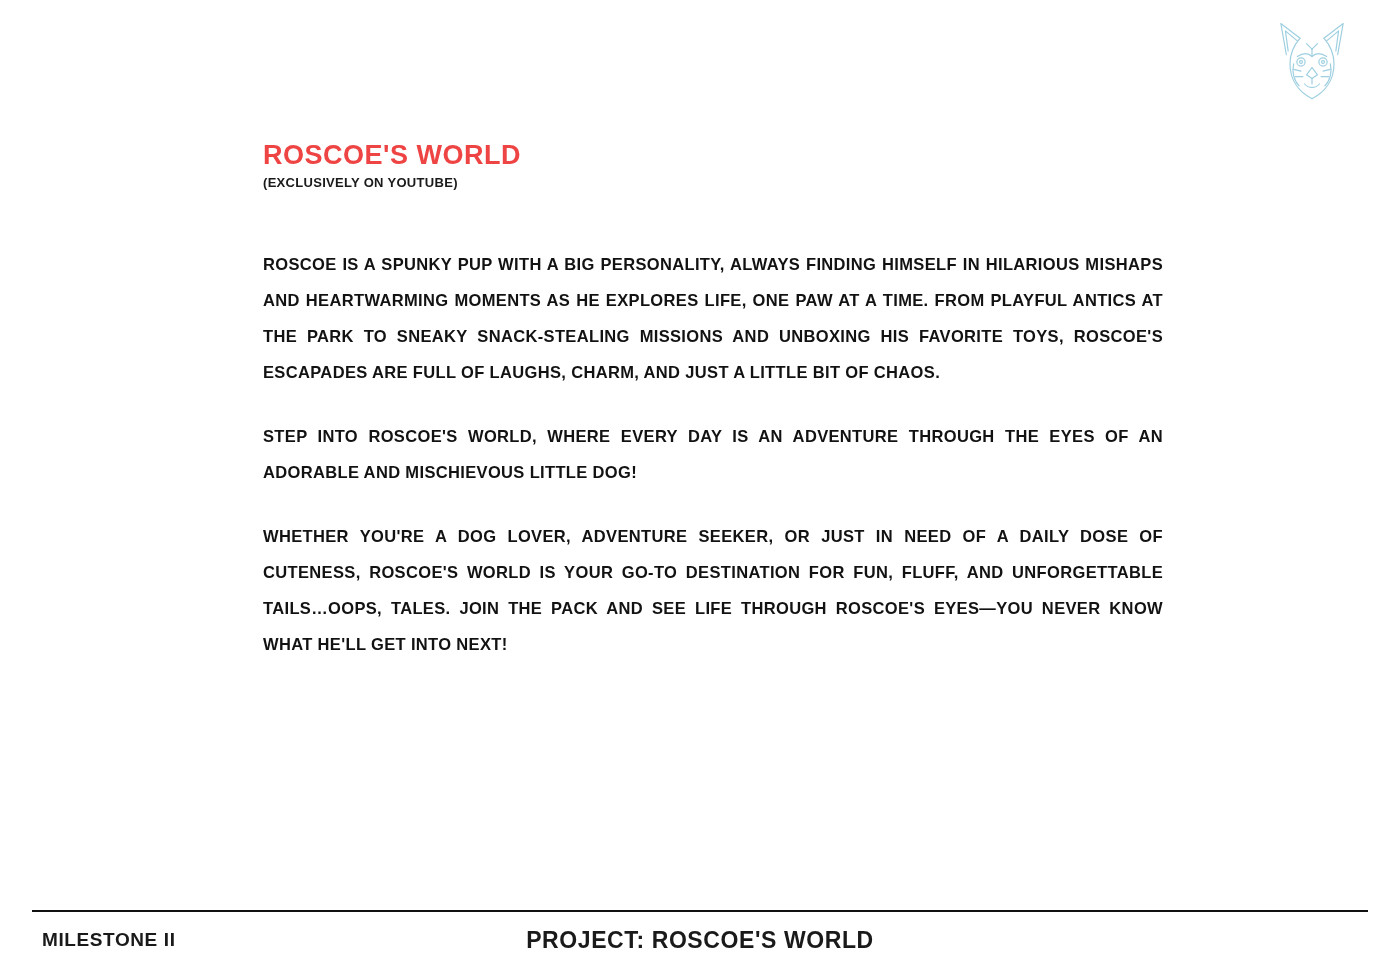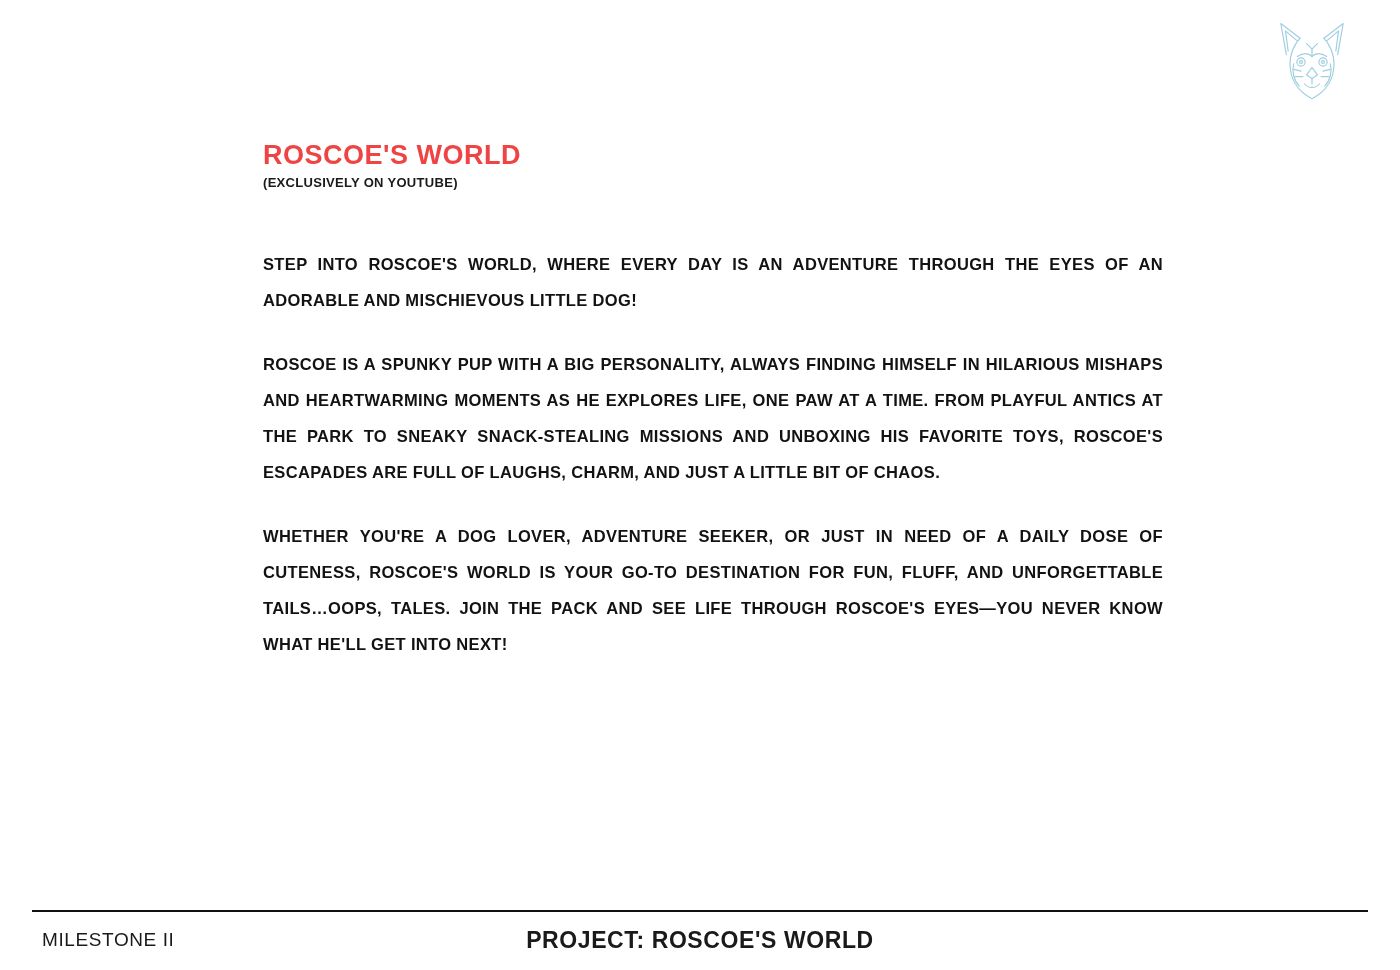--- a/index.html
+++ b/index.html
@@ -93,21 +93,21 @@
     position: absolute;
     left: 42px;
     right: 42px;
     bottom: 8px;
     height: 44px;
     display: flex;
     align-items: center;
   }
   .footer-left {
     font-size: 19px;
-    font-weight: normal;
+    font-weight: bold;
     letter-spacing: 0.6px;
     text-transform: uppercase;
     flex: 0 0 auto;
     width: 33%;
     text-align: left;
   }
   .footer-center {
     font-size: 23px;
     font-weight: bold;
     letter-spacing: 0.6px;
@@ -159,22 +159,22 @@
       <path d="M30 50 C28 58 30 68 36 74"></path>
       <path d="M70 50 C72 58 70 68 64 74"></path>
     </svg>
   </div>
 
   <div class="content">
     <h1 class="doc-title">ROSCOE'S WORLD</h1>
     <div class="doc-subtitle">(EXCLUSIVELY ON YOUTUBE)</div>
 
     <div class="body-block">
+      <p class="para justify">ROSCOE IS A SPUNKY PUP WITH A BIG PERSONALITY, ALWAYS FINDING HIMSELF IN HILARIOUS MISHAPS AND HEARTWARMING MOMENTS AS HE EXPLORES LIFE, ONE PAW AT A TIME. FROM PLAYFUL ANTICS AT THE PARK TO SNEAKY SNACK-STEALING MISSIONS AND UNBOXING HIS FAVORITE TOYS, ROSCOE'S ESCAPADES ARE FULL OF LAUGHS, CHARM, AND JUST A LITTLE BIT OF CHAOS.</p>
       <p class="para justify">STEP INTO ROSCOE'S WORLD, WHERE EVERY DAY IS AN ADVENTURE THROUGH THE EYES OF AN ADORABLE AND MISCHIEVOUS LITTLE DOG!</p>
-      <p class="para justify">ROSCOE IS A SPUNKY PUP WITH A BIG PERSONALITY, ALWAYS FINDING HIMSELF IN HILARIOUS MISHAPS AND HEARTWARMING MOMENTS AS HE EXPLORES LIFE, ONE PAW AT A TIME. FROM PLAYFUL ANTICS AT THE PARK TO SNEAKY SNACK-STEALING MISSIONS AND UNBOXING HIS FAVORITE TOYS, ROSCOE'S ESCAPADES ARE FULL OF LAUGHS, CHARM, AND JUST A LITTLE BIT OF CHAOS.</p>
       <p class="para justify">WHETHER YOU'RE A DOG LOVER, ADVENTURE SEEKER, OR JUST IN NEED OF A DAILY DOSE OF CUTENESS, ROSCOE'S WORLD IS YOUR GO-TO DESTINATION FOR FUN, FLUFF, AND UNFORGETTABLE TAILS…OOPS, TALES. JOIN THE PACK AND SEE LIFE THROUGH ROSCOE'S EYES—YOU NEVER KNOW WHAT HE'LL GET INTO NEXT!</p>
     </div>
   </div>
 
   <div class="footer-rule"></div>
   <div class="footer">
     <div class="footer-left">MILESTONE II</div>
     <div class="footer-center">PROJECT:  ROSCOE'S WORLD</div>
   </div>
 

